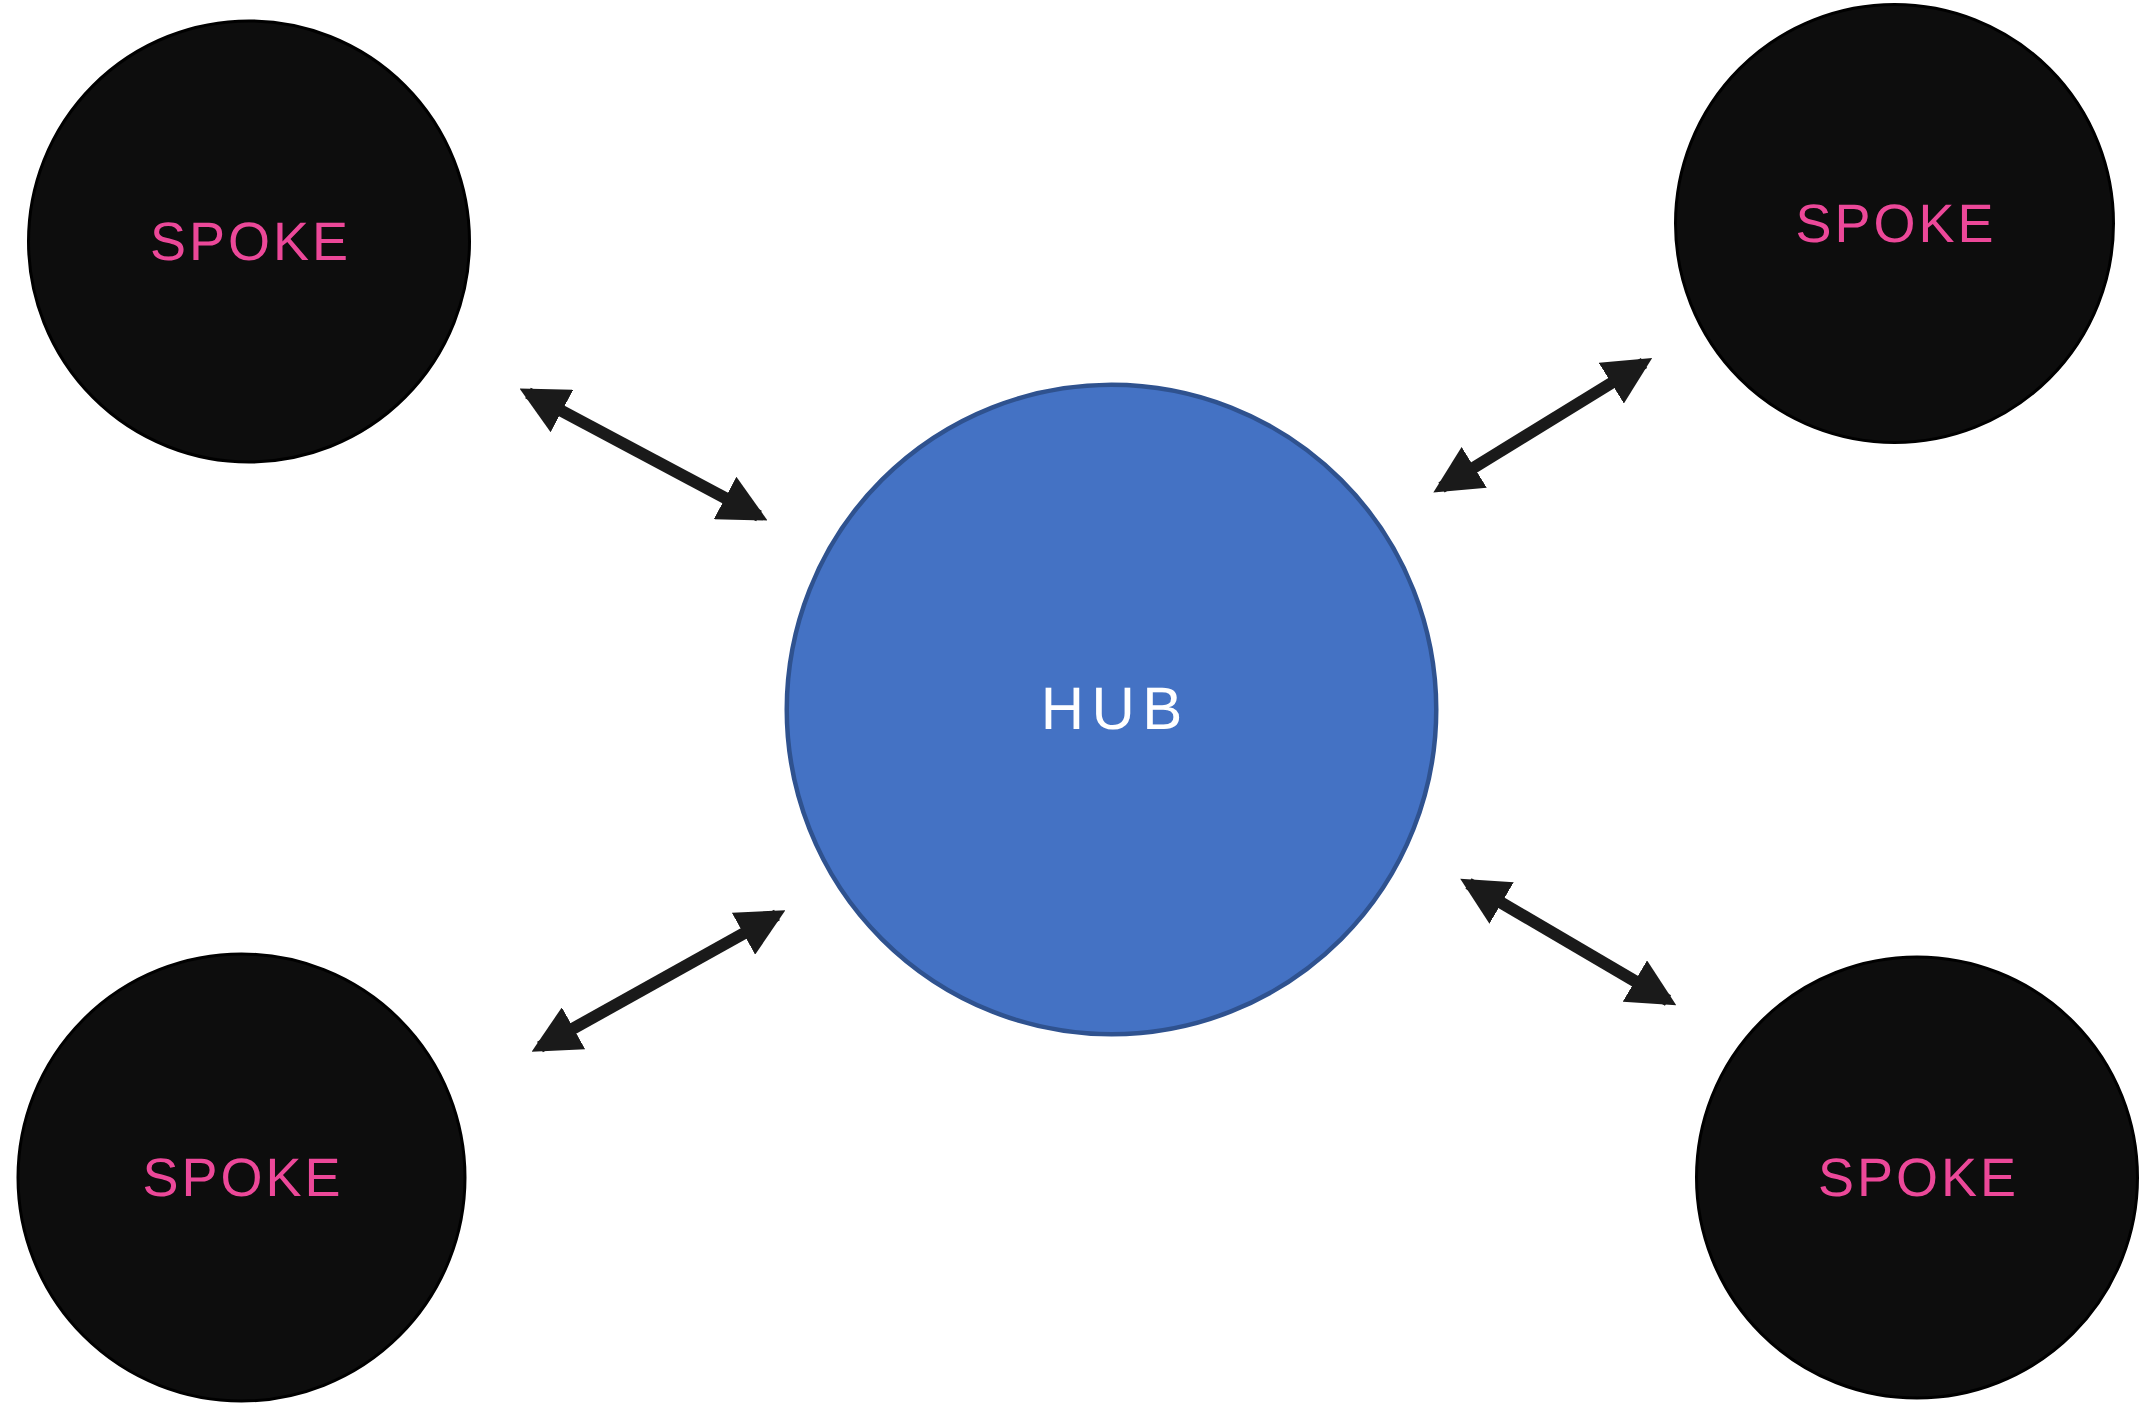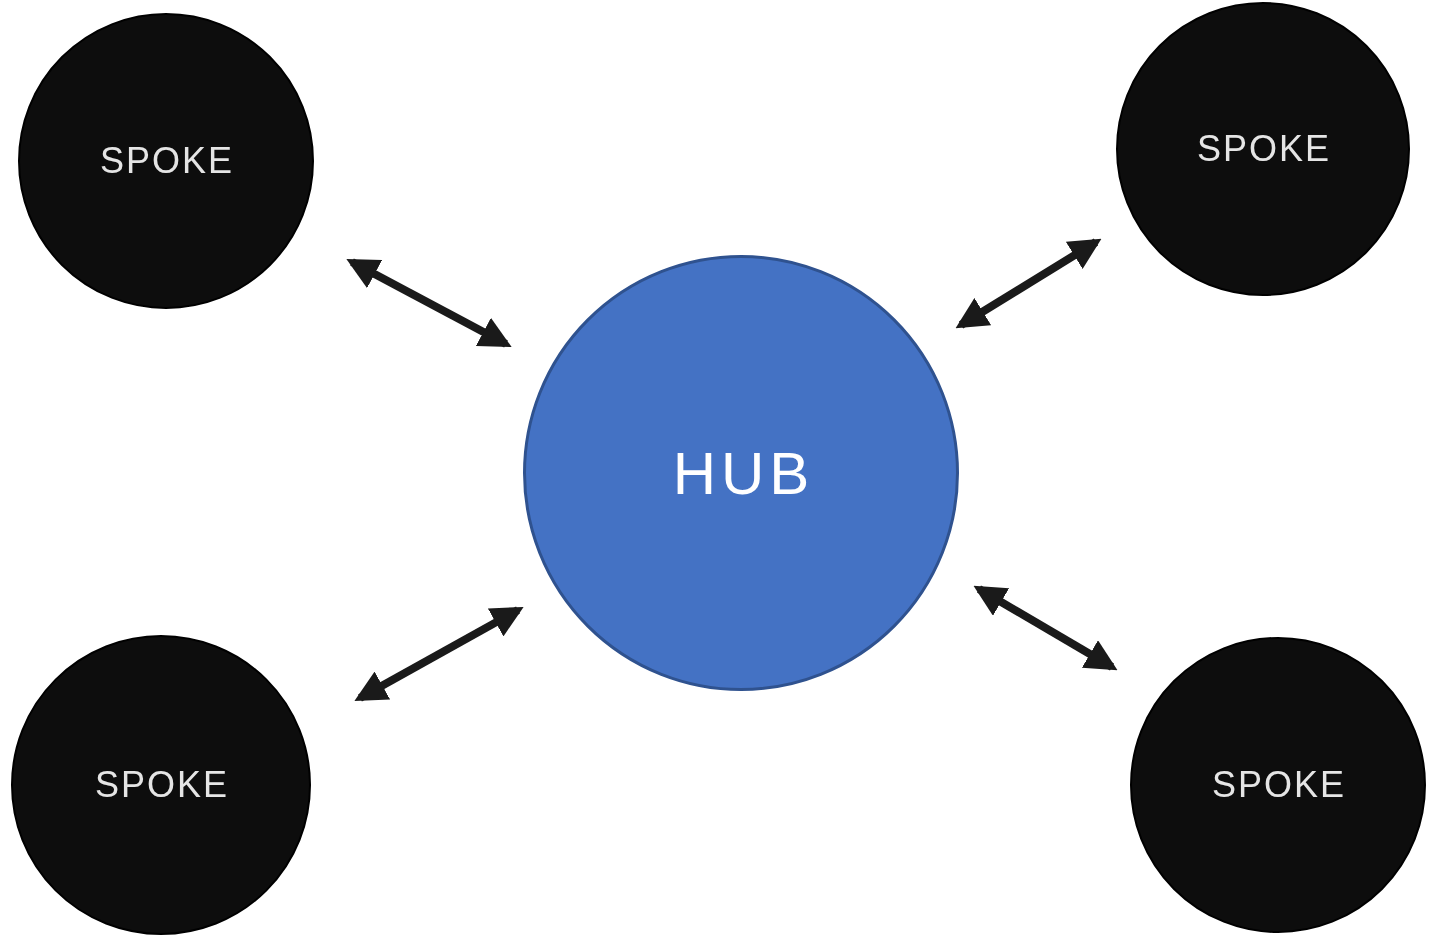--- a/index.html
+++ b/index.html
@@ -27,31 +27,31 @@
   .hub {
     left: 523px;
     top: 255px;
     width: 436px;
     height: 436px;
     background: #4472C4;
     border: 3px solid #2F528F;
   }
   .hub .label {
     color: #ffffff;
-    font-size: 60px;
+    font-size: 40px;
     font-weight: 400;
     letter-spacing: 5px;
     padding-left: 5px; 
   }
   .spoke {
     background: #0D0D0D;
     border: 2px solid #000000;
   }
   .spoke .label {
-    color: #e5e5e5;
+    color: #ec4899;
     font-size: 36px;
     font-weight: 400;
     letter-spacing: 2px;
     padding-left: 2px;
   }
   .spoke.top-left     { left: 18px;   top: 13px;  width: 296px; height: 296px; }
   .spoke.top-right    { left: 1116px; top: 2px;   width: 294px; height: 294px; }
   .spoke.bottom-left  { left: 11px;   top: 635px; width: 300px; height: 300px; }
   .spoke.bottom-right { left: 1130px; top: 637px; width: 296px; height: 296px; }
   .arrows {

